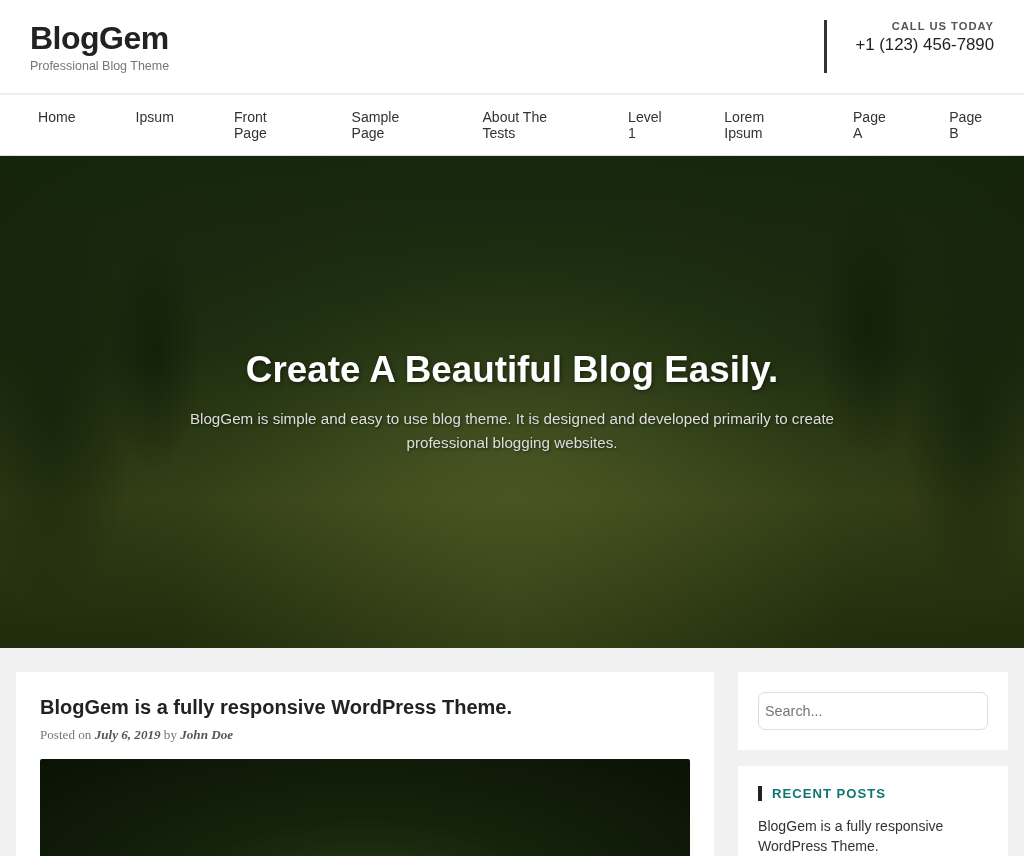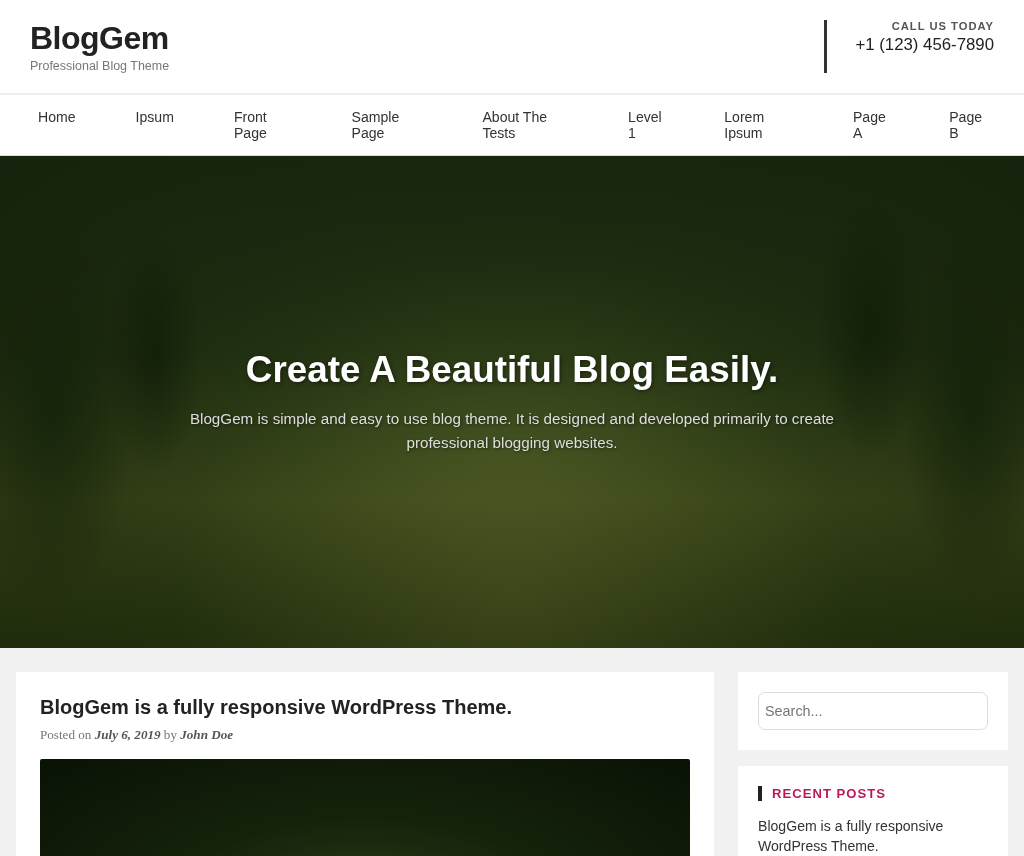--- a/index.html
+++ b/index.html
@@ -183,21 +183,21 @@
       font-family: Arial, sans-serif;
       color: #aaa;
       outline: none;
     }
     .widget-title {
       font-size: 0.82rem;
       font-weight: 700;
       letter-spacing: 1px;
       text-transform: uppercase;
       font-family: Arial, sans-serif;
-      color: #be185d;
+      color: #0f766e;
       border-left: 4px solid #222;
       padding-left: 10px;
       margin-bottom: 16px;
     }
     .recent-post-item {
       margin-bottom: 10px;
     }
     .recent-post-title {
       font-size: 0.88rem;
       font-family: Arial, sans-serif;

